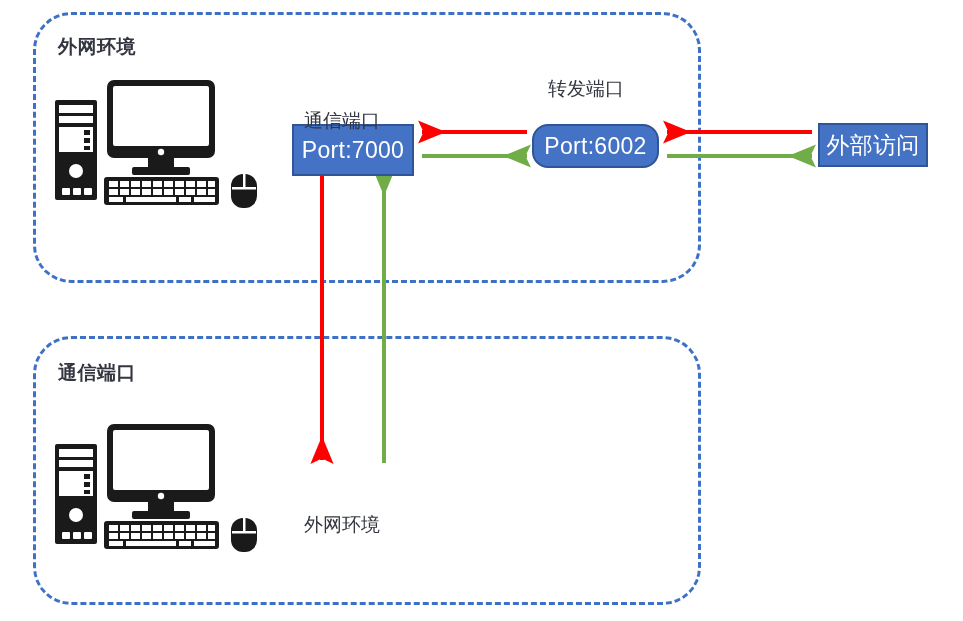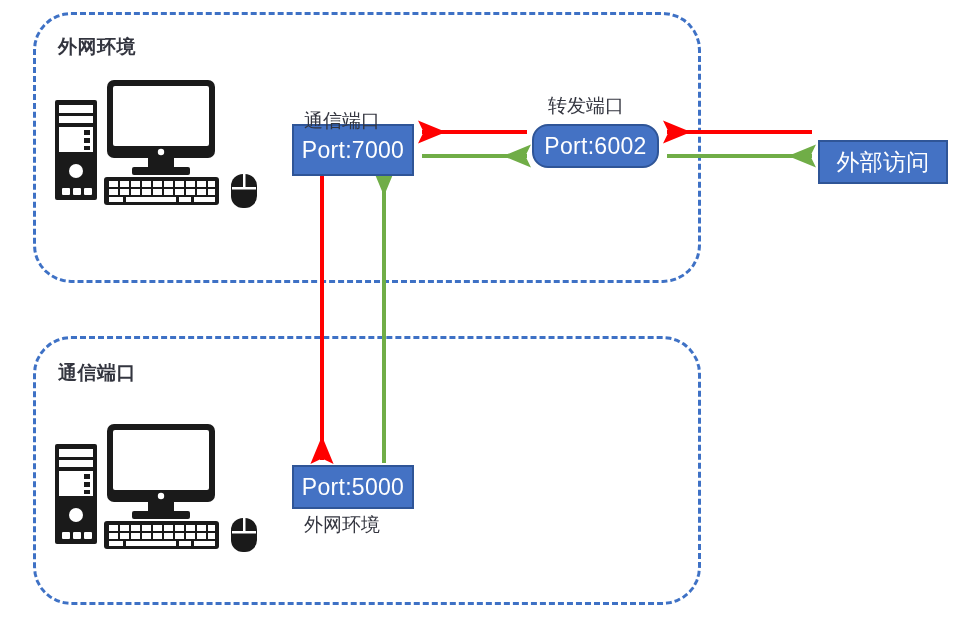--- a/index.html
+++ b/index.html
@@ -54,32 +54,32 @@
     color: #ffffff;
     font-size: 23px;
     display: flex;
     align-items: center;
     justify-content: center;
     letter-spacing: 0.3px;
     white-space: nowrap;
   }
   #box-comm-port    { left: 292px; top: 124px; width: 122px; height: 52px; }
   #box-forward-port { left: 532px; top: 124px; width: 127px; height: 44px; border-radius: 16px; }
-  #box-external     { left: 818px; top: 140px; width: 130px; height: 44px; }
+  #box-external     { left: 818px; top: 123px; width: 110px; height: 44px; }
   #box-local-port   { left: 292px; top: 465px; width: 122px; height: 44px; }
 
   
   .caption {
     position: absolute;
     font-size: 19px;
     color: #33353F;
     white-space: nowrap;
   }
   #caption-comm     { left: 304px; top: 92px; margin-top: 16px; }
-  #caption-forward  { left: 548px; top: 93px; }
+  #caption-forward  { left: 548px; top: 76px; }
   #caption-local    { left: 304px; top: 512px; }
 
   
   #arrows {
     position: absolute;
     left: 0; top: 0;
     width: 963px;
     height: 621px;
     pointer-events: none;
   }
@@ -228,21 +228,20 @@
 
     <line x1="384" y1="463" x2="384" y2="172" stroke="#70AD47" stroke-width="4" marker-end="url(#ah-green)"></line>
   </svg>
 
   <div id="box-comm-port" class="node-box">Port:7000</div>
 
   <div id="box-forward-port" class="node-box">Port:6002</div>
 
   <div id="box-external" class="node-box">外部访问</div>
 
-  <div id="box-local-port" class="node-box">Port:5000</div>
 
   <div id="caption-comm" class="caption">通信端口</div>
 
   <div id="caption-forward" class="caption">转发端口</div>
 
   <div id="caption-local" class="caption">外网环境</div>
 
 </div>
 
 </body></html>

